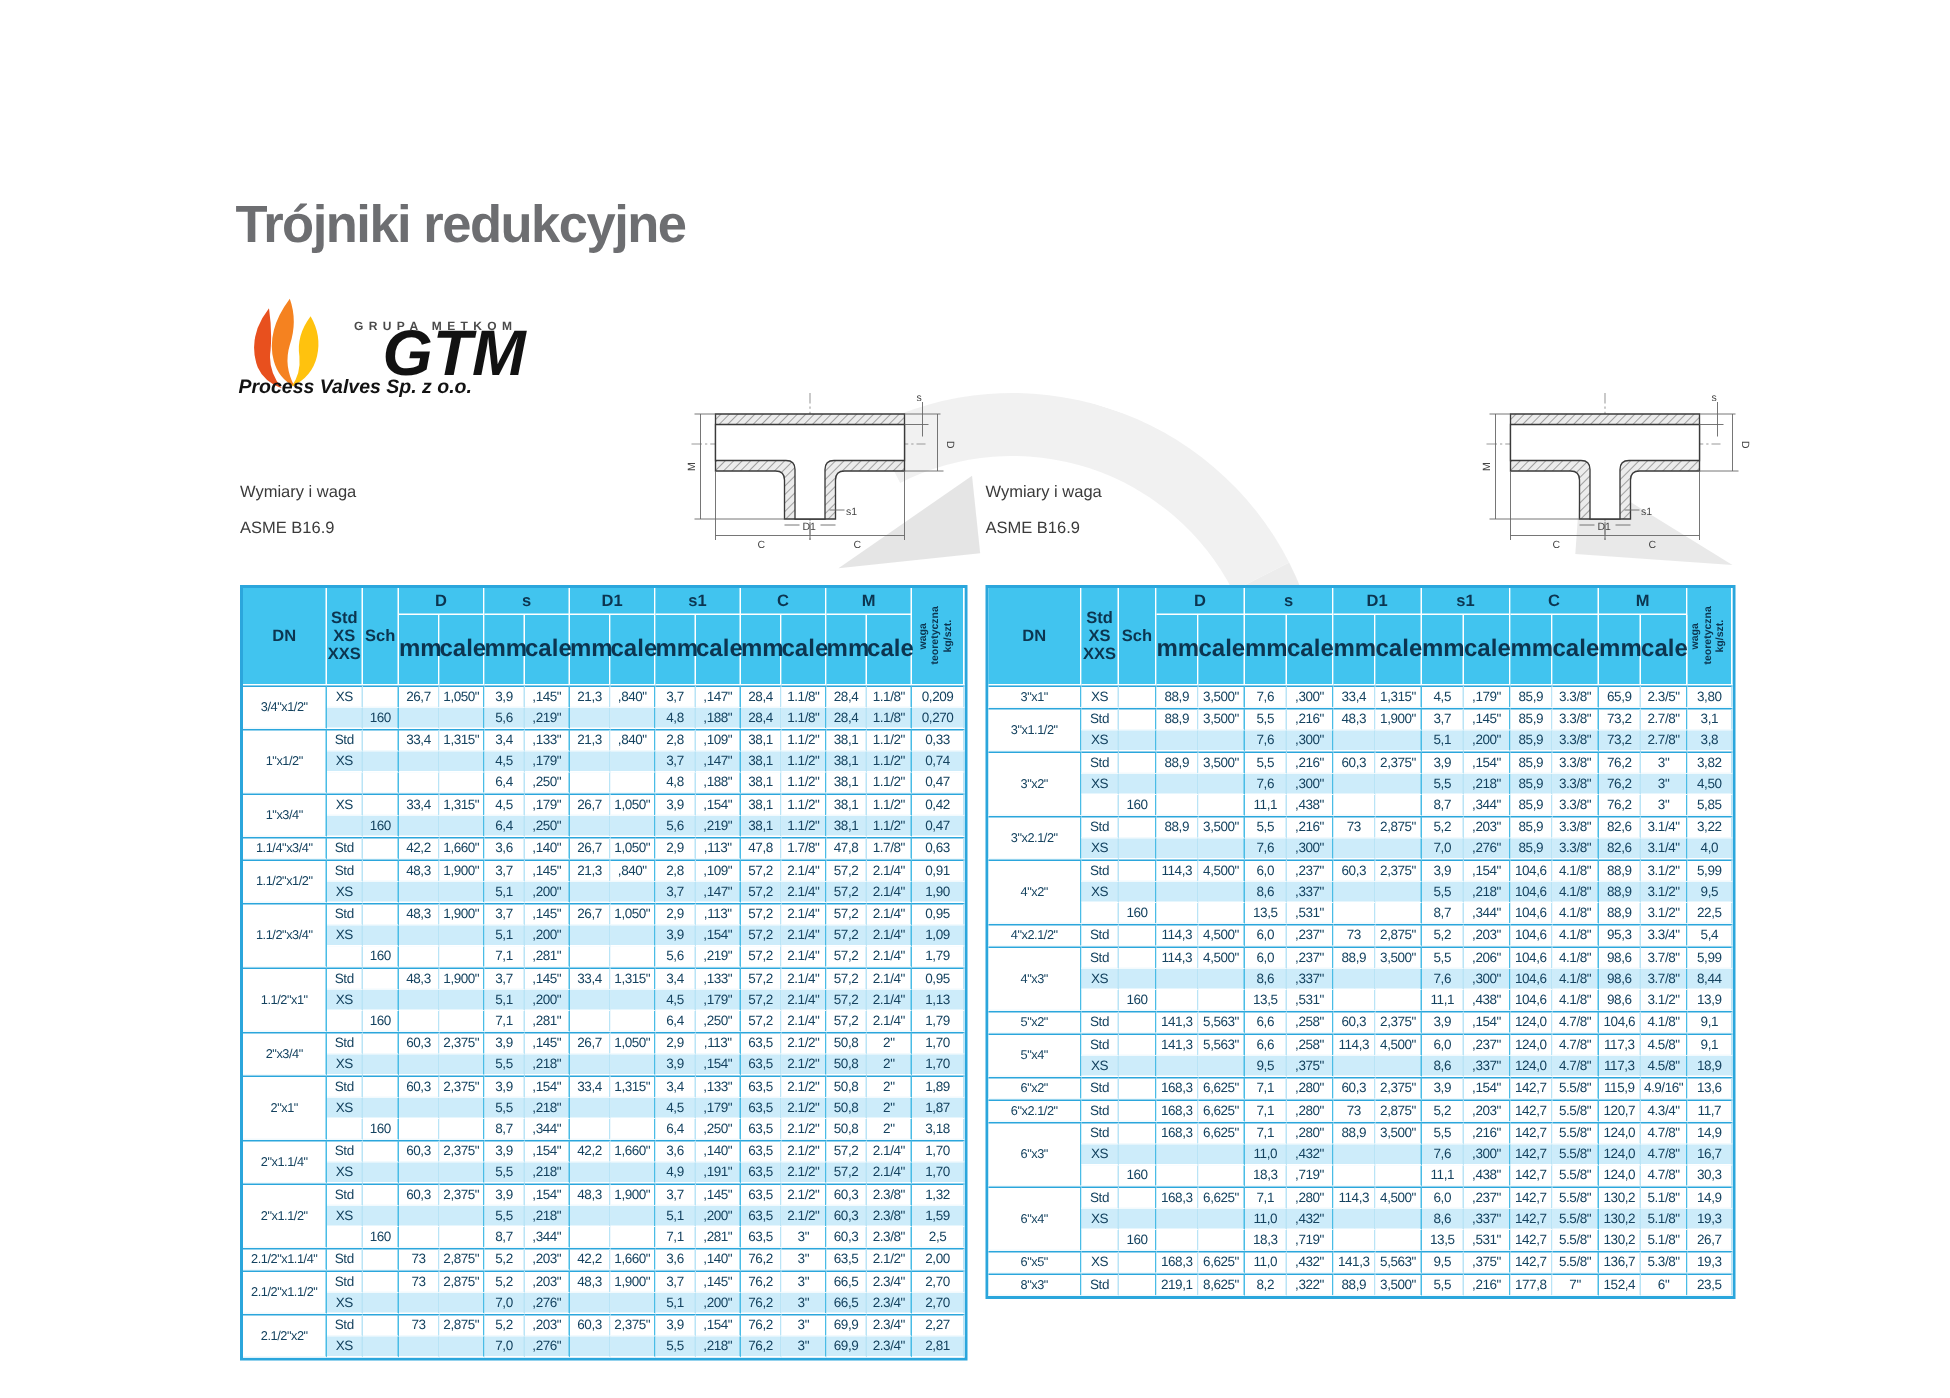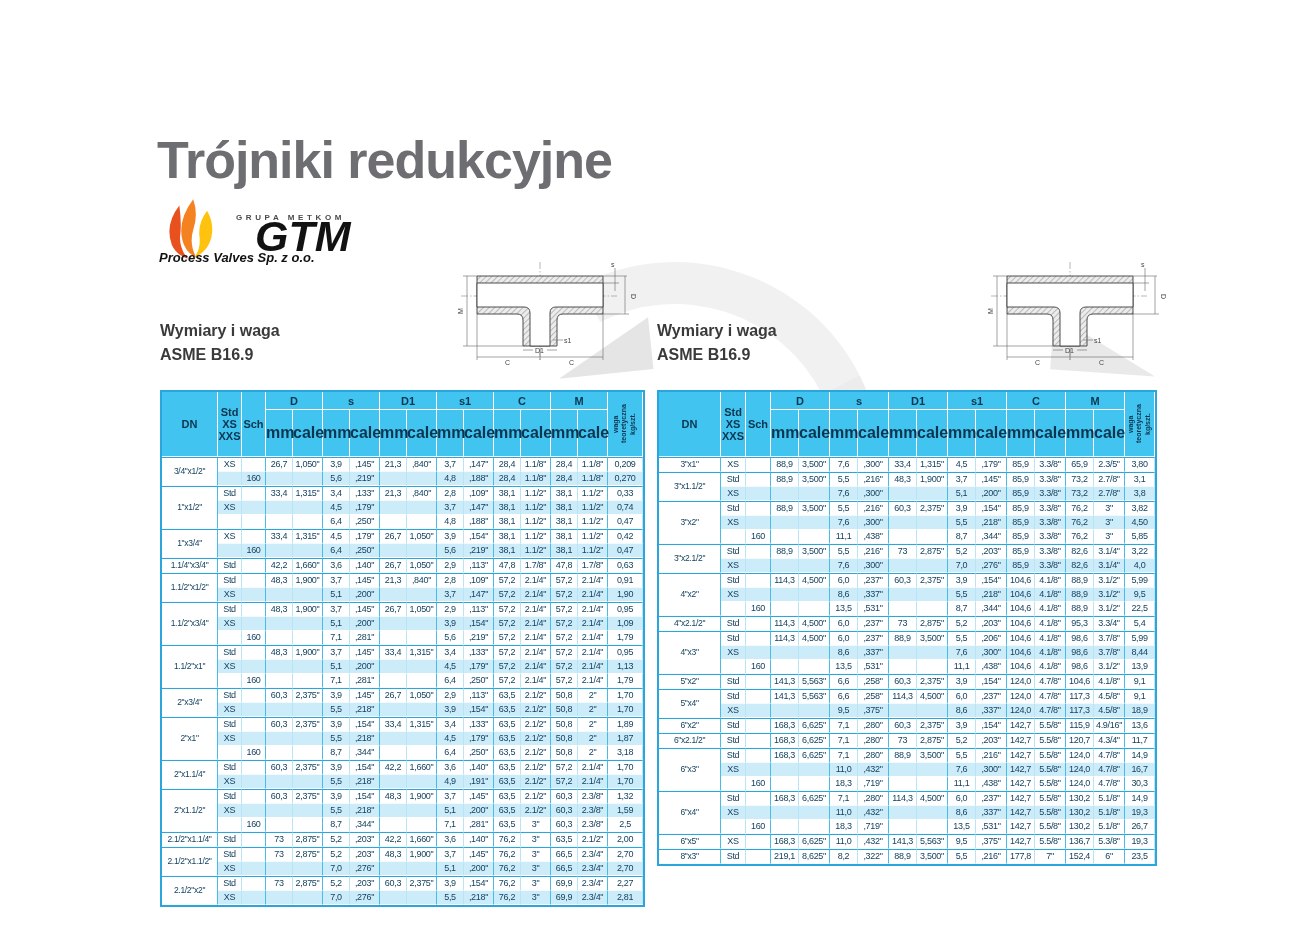--- a/index.html
+++ b/index.html
@@ -10,31 +10,31 @@
   
   .wm{position:absolute;z-index:0;}
   .wm1{left:468px;top:262px;width:330px;height:330px;border-radius:50%;
        border:42px solid transparent;border-right-color:#dedede;border-top-color:#e6e6e6;
        transform:rotate(18deg);opacity:.55;}
   .wm2{left:556px;top:322px;width:0;height:0;border-left:95px solid transparent;
        border-bottom:52px solid #dcdcdc;transform:rotate(-6deg);opacity:.75;}
   .wm3{left:1052px;top:318px;width:0;height:0;border-right:105px solid transparent;
        border-bottom:55px solid #e0e0e0;transform:rotate(4deg);opacity:.7;}
   
-  .title{position:absolute;left:157px;top:130px;margin:0;font-size:52px;font-weight:bold;
+  .title{position:absolute;left:157px;top:130px;margin:0;font-size:35px;font-weight:bold;
          color:#6d6e71;letter-spacing:-1px;z-index:2;}
   .flame{position:absolute;left:158px;top:196px;width:64px;height:66px;z-index:2;}
   .logo-group{position:absolute;left:236px;top:213px;font-size:8px;letter-spacing:3.6px;
               color:#4a4a4a;font-weight:bold;z-index:2;}
   .logo-name{position:absolute;left:223px;top:215px;font-size:43px;font-weight:bold;
              font-style:italic;color:#121212;letter-spacing:0px;line-height:1;z-index:2;margin-left:32px;}
   .logo-tagline{position:absolute;left:159px;top:250px;font-size:13px;font-weight:bold;
                 font-style:italic;color:#121212;z-index:2;}
   
-  .sec-label{position:absolute;font-size:16px;color:#3a3a3a;z-index:2;font-weight:bold;}
+  .sec-label{position:absolute;font-size:11px;color:#3a3a3a;z-index:2;}
   
   .diagram{position:absolute;width:182px;height:112px;z-index:2;}
   .cl{stroke:#999;stroke-width:.7;stroke-dasharray:7 2 1.5 2;fill:none;}
   .shape{stroke:#3a3a3a;stroke-width:.9;}
   .dim{stroke:#666;stroke-width:.6;fill:none;}
   .dimtxt{font-size:7px;fill:#444;font-family:"Liberation Sans",sans-serif;}
   
   table.dims{position:absolute;top:390px;border-collapse:separate;border-spacing:0;
              table-layout:fixed;z-index:3;border:2px solid #2ba6dc;background:#fff;}
   table.t0{left:160px;width:481px;}

